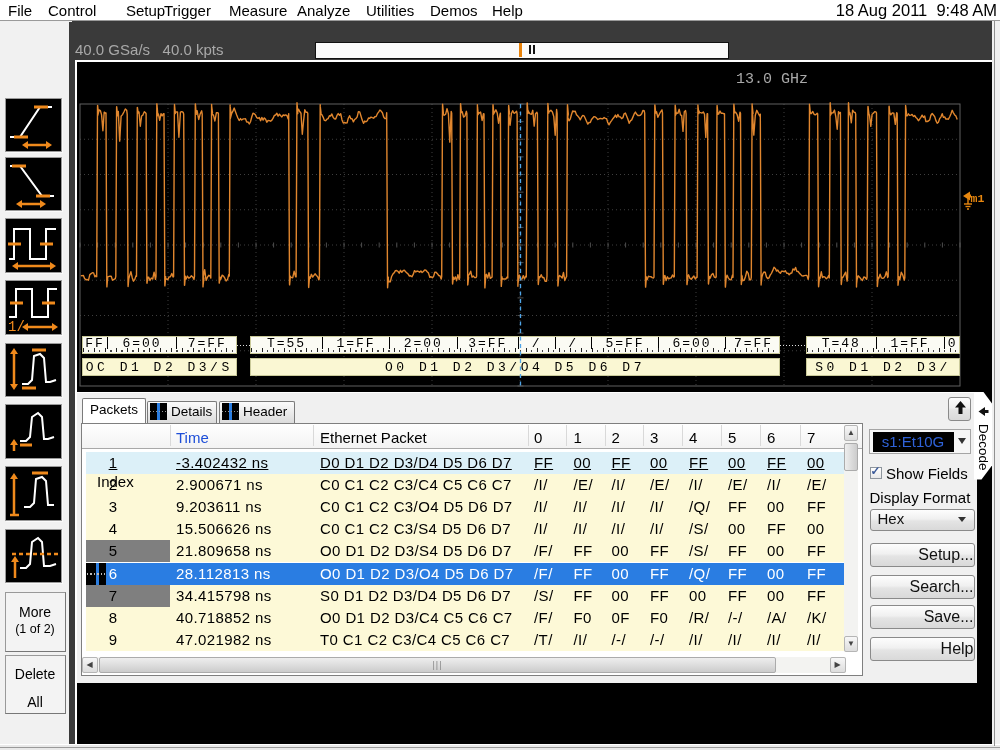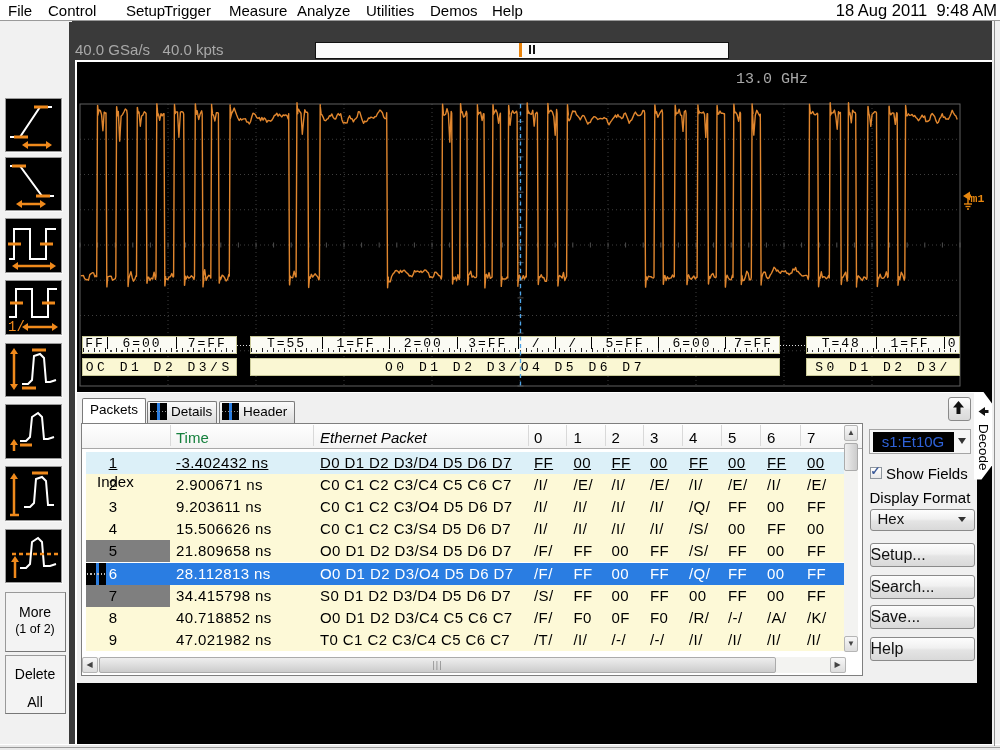--- a/index.html
+++ b/index.html
@@ -1,17 +1,17 @@
 <!DOCTYPE html>
 <html><head><meta charset="utf-8"><style>
 html,body{margin:0;padding:0;width:1000px;height:750px;overflow:hidden;background:#f0f0f0;
 font-family:"Liberation Sans",sans-serif;}
 .abs{position:absolute;}
 .btn{background:linear-gradient(#fdfdfd, #f0f0f0 45%, #e4e4e4 55%, #d9d9d9);border:1px solid #8a8a8a;border-radius:3px;
-color:#111;text-align:left;}
+color:#111;text-align:right;}
 </style></head><body>
 
 <div style="position:absolute;left:0;top:0;width:1000px;height:20px;background:#fff;border-bottom:1px solid #9a9a9a;z-index:40;"></div>
 <div style="position:absolute;left:8px;top:1px;height:19px;line-height:19px;font-size:15px;color:#000;z-index:41;">File</div>
 <div style="position:absolute;left:48px;top:1px;height:19px;line-height:19px;font-size:15px;color:#000;z-index:41;">Control</div>
 <div style="position:absolute;left:114px;top:1px;height:19px;line-height:19px;font-size:15px;color:#000;z-index:41;margin-left:12px;">Setup</div>
 <div style="position:absolute;left:164px;top:1px;height:19px;line-height:19px;font-size:15px;color:#000;z-index:41;">Trigger</div>
 <div style="position:absolute;left:229px;top:1px;height:19px;line-height:19px;font-size:15px;color:#000;z-index:41;">Measure</div>
 <div style="position:absolute;left:297px;top:1px;height:19px;line-height:19px;font-size:15px;color:#000;z-index:41;">Analyze</div>
 <div style="position:absolute;left:366px;top:1px;height:19px;line-height:19px;font-size:15px;color:#000;z-index:41;">Utilities</div>
@@ -179,22 +179,22 @@
 <div style="position:absolute;left:313px;top:425px;width:1px;height:21px;background:#d9d9d9;z-index:19;"></div>
 <div style="position:absolute;left:527.5px;top:425px;width:1px;height:21px;background:#d9d9d9;z-index:19;"></div>
 <div style="position:absolute;left:566px;top:425px;width:1px;height:21px;background:#d9d9d9;z-index:19;"></div>
 <div style="position:absolute;left:604.5px;top:425px;width:1px;height:21px;background:#d9d9d9;z-index:19;"></div>
 <div style="position:absolute;left:643px;top:425px;width:1px;height:21px;background:#d9d9d9;z-index:19;"></div>
 <div style="position:absolute;left:682px;top:425px;width:1px;height:21px;background:#d9d9d9;z-index:19;"></div>
 <div style="position:absolute;left:720.5px;top:425px;width:1px;height:21px;background:#d9d9d9;z-index:19;"></div>
 <div style="position:absolute;left:759.5px;top:425px;width:1px;height:21px;background:#d9d9d9;z-index:19;"></div>
 <div style="position:absolute;left:799.5px;top:425px;width:1px;height:21px;background:#d9d9d9;z-index:19;"></div>
 <div style="position:absolute;left:97px;top:429px;font-size:15px;z-index:19;color:#000;margin-top:44px;">Index</div>
-<div style="position:absolute;left:176px;top:429px;font-size:15px;z-index:19;color:#15803d;">Time</div>
-<div style="position:absolute;left:320px;top:429px;font-size:15px;z-index:19;color:#000;font-style:italic;">Ethernet Packet</div>
+<div style="position:absolute;left:176px;top:429px;font-size:15px;z-index:19;color:#1d4ed8;">Time</div>
+<div style="position:absolute;left:320px;top:429px;font-size:15px;z-index:19;color:#000;">Ethernet Packet</div>
 <div style="position:absolute;left:534px;top:429px;font-size:15px;z-index:19;color:#000;">0</div>
 <div style="position:absolute;left:573.5px;top:429px;font-size:15px;z-index:19;color:#000;">1</div>
 <div style="position:absolute;left:611.5px;top:429px;font-size:15px;z-index:19;color:#000;">2</div>
 <div style="position:absolute;left:650px;top:429px;font-size:15px;z-index:19;color:#000;">3</div>
 <div style="position:absolute;left:689px;top:429px;font-size:15px;z-index:19;color:#000;">4</div>
 <div style="position:absolute;left:728px;top:429px;font-size:15px;z-index:19;color:#000;">5</div>
 <div style="position:absolute;left:767px;top:429px;font-size:15px;z-index:19;color:#000;">6</div>
 <div style="position:absolute;left:807px;top:429px;font-size:15px;z-index:19;color:#000;">7</div>
 <div style="position:absolute;left:86px;top:452.0px;width:757.5px;height:22.1px;background:#dcf0f8;z-index:18;"></div>
 <div style="position:absolute;left:98px;top:452.0px;width:30px;text-align:center;z-index:21;font-size:15px;letter-spacing:0.4px;color:#000;text-decoration:underline;height:22.1px;line-height:22.1px;">1</div>

